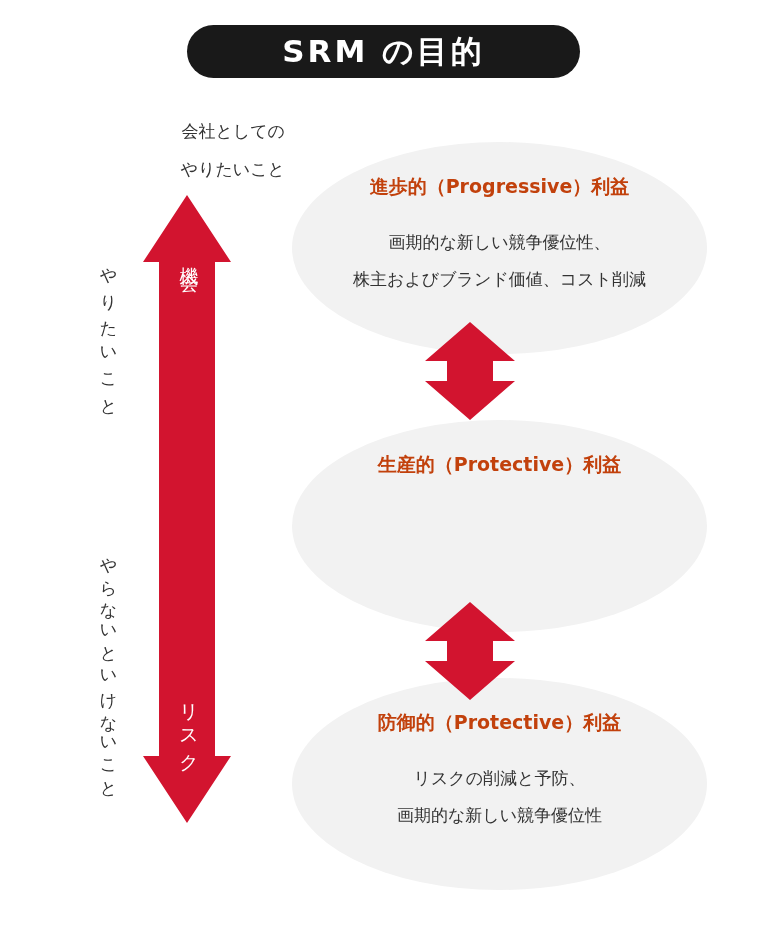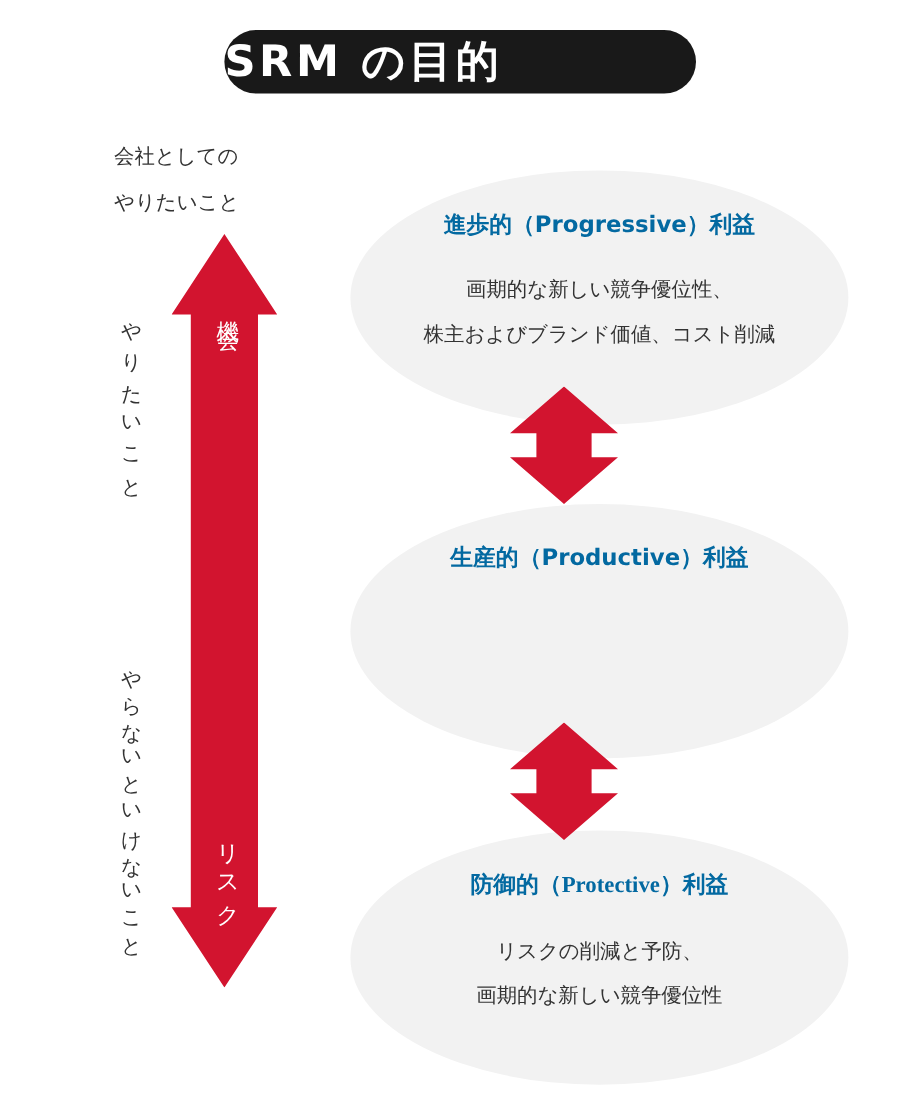--- a/index.html
+++ b/index.html
@@ -14,26 +14,26 @@
     position:relative;
     width:768px;height:926px;
     background:#ffffff;
     font-family:"DejaVu Sans","Liberation Sans",sans-serif;
     overflow:hidden;
   }
   .title-pill{
     position:absolute;left:187px;top:25px;width:393px;height:53px;
     background:var(--title-bg);border-radius:27px;
     color:var(--title-text);
-    display:flex;align-items:center;
-    font-size:36px;font-weight:bold;letter-spacing:3px;
+    display:flex;align-items:center;justify-content:center;
+    font-size:31px;font-weight:bold;letter-spacing:3px;
   }
   .motivation{
     position:absolute;left:95px;top:112px;width:190px;
-    text-align:left;font-size:17px;font-weight:500;
+    text-align:right;font-size:17px;font-weight:500;
     color:var(--text-dark);line-height:38px;
   }
   .motivation span{display:block;}
   .big-arrow{
     position:absolute;left:143px;top:195px;width:88px;height:628px;
     color:var(--arrow-red);
   }
   .connector{
     position:absolute;left:425px;width:90px;height:98px;
     color:var(--arrow-red);z-index:3;
@@ -53,23 +53,23 @@
   }
   .arrow-word.top{top:252px;letter-spacing:7px;}
   .arrow-word.bottom{top:690px;letter-spacing:4px;}
   .ellipse{
     position:absolute;left:292px;width:415px;height:212px;
     background:var(--ellipse-bg);border-radius:50%;
     text-align:center;z-index:1;
   }
   .ellipse.e1{top:142px;}
   .ellipse.e2{top:420px;}
-  .ellipse.e3{top:692px;font-family:Liberation Serif, serif;}
+  .ellipse.e3{top:678px;}
   .ellipse-title{
-    margin-top:32px;font-size:19px;font-weight:bold;color:#0369a1;
+    margin-top:32px;font-size:19px;font-weight:bold;color:#c2410c;
   }
   .ellipse-body{
     margin-top:24px;font-size:17px;color:var(--text-dark);line-height:37px;
   }
   .ellipse-body span{display:block;}
 </style>
 </head>
 <body>
 
 <div class="page">
@@ -95,21 +95,21 @@
 
   <div class="ellipse e1">
     <div class="ellipse-title">進歩的（Progressive）利益</div>
     <div class="ellipse-body">
       <span>画期的な新しい競争優位性、</span>
       <span>株主およびブランド価値、コスト削減</span>
     </div>
   </div>
 
   <div class="ellipse e2">
-    <div class="ellipse-title">生産的（Productive）利益</div>
+    <div class="ellipse-title">生産的（Protective）利益</div>
   </div>
 
   <div class="ellipse e3">
     <div class="ellipse-title">防御的（Protective）利益</div>
     <div class="ellipse-body">
       <span>リスクの削減と予防、</span>
       <span>画期的な新しい競争優位性</span>
     </div>
   </div>
 

